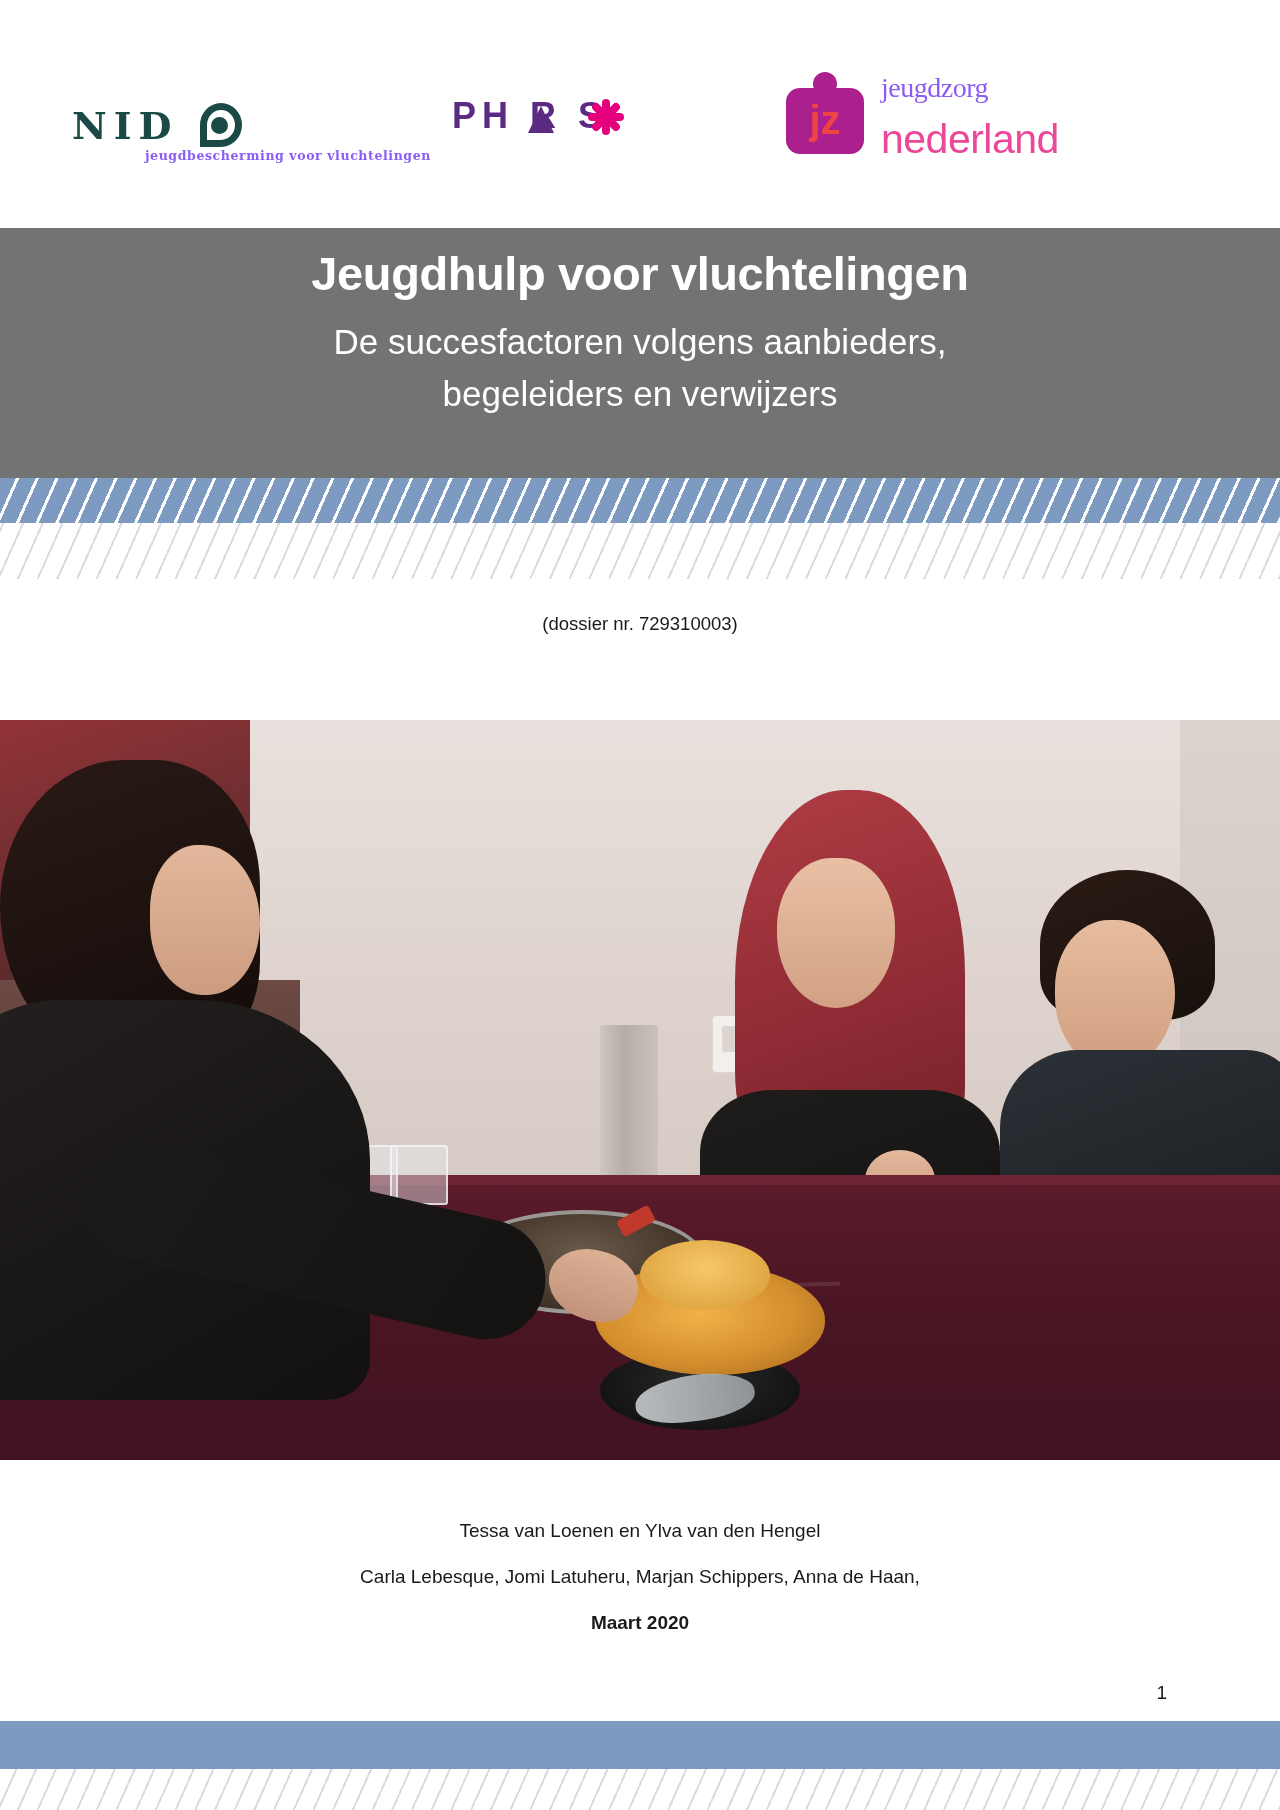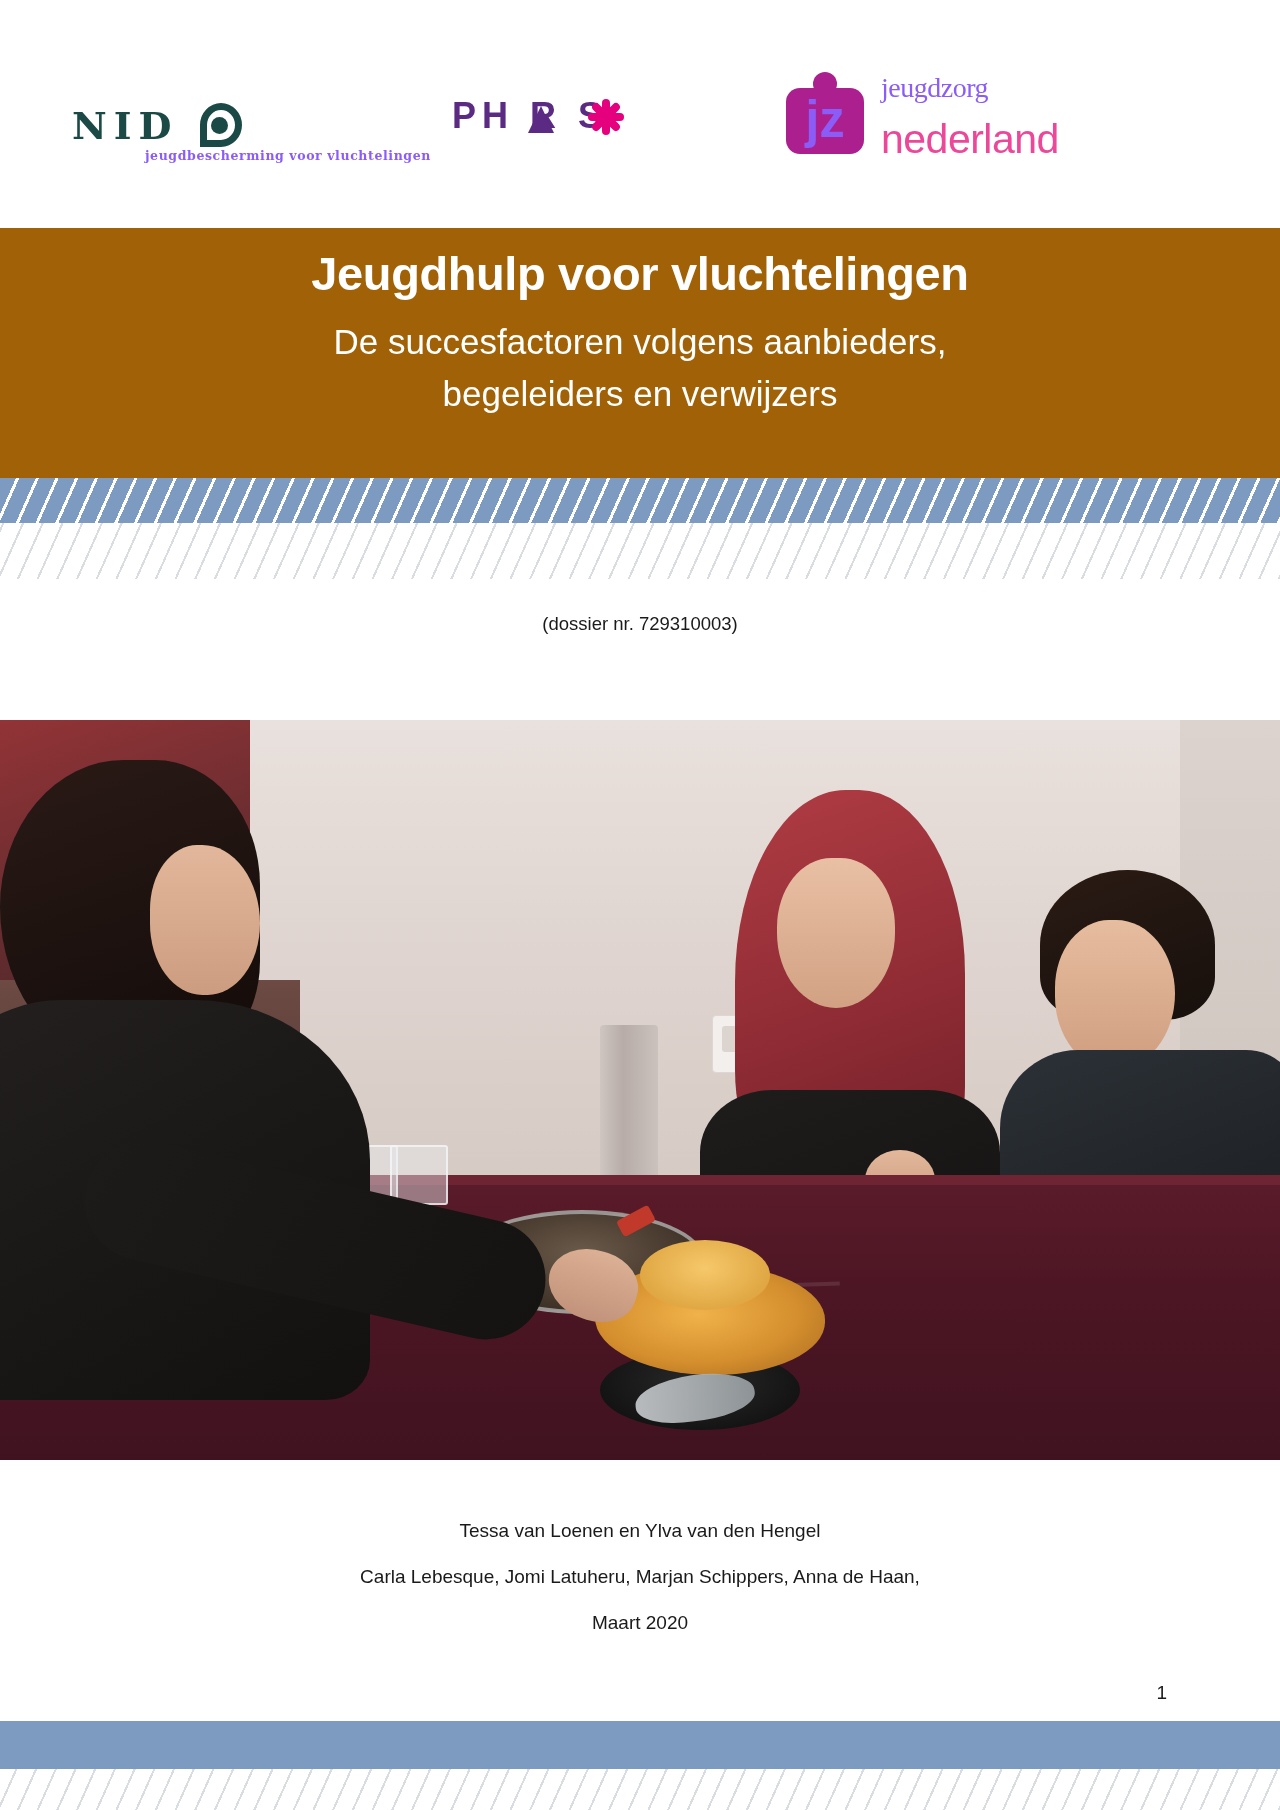--- a/index.html
+++ b/index.html
@@ -152,23 +152,23 @@
     position: absolute;
     left: 27px; top: 0;
     width: 24px; height: 24px;
     border-radius: 50%;
     background: #ab1f8e;
   }
   .jzn-mark-j {
     position: absolute;
     left: 0; top: 16px;
     width: 78px; height: 66px;
-    color: #8b5cf6;
+    color: #ef4444;
     font-family: "Liberation Sans", sans-serif;
-    font-size: 51px;
+    font-size: 40px;
     font-weight: bold;
     text-align: center;
     line-height: 64px;
   }
   .jzn-text1 {
     position: absolute;
     left: 95px;
     top: 4px;
     font-size: 28px;
     color: #8b5cf6;
@@ -186,21 +186,21 @@
     white-space: nowrap;
   }
 
   
   .banner {
     position: absolute;
     left: 0;
     top: 228px;
     width: 1280px;
     height: 250px;
-    background: #a16207;
+    background: #737373;
   }
   .banner-title {
     position: absolute;
     left: 0;
     top: 18px;
     width: 1280px;
     text-align: center;
     color: #ffffff;
     font-size: 47px;
     font-weight: bold;
@@ -433,21 +433,21 @@
   .authors {
     position: absolute;
     left: 0;
     top: 1508px;
     width: 1280px;
     text-align: center;
     color: #1a1a1a;
     font-size: 19px;
     line-height: 46px;
   }
-  .authors .bold { font-weight: normal; }
+  .authors .bold { font-weight: bold; }
 
   
   .page-number {
     position: absolute;
     right: 113px;
     top: 1682px;
     font-size: 19px;
     color: #1a1a1a;
   }
 

